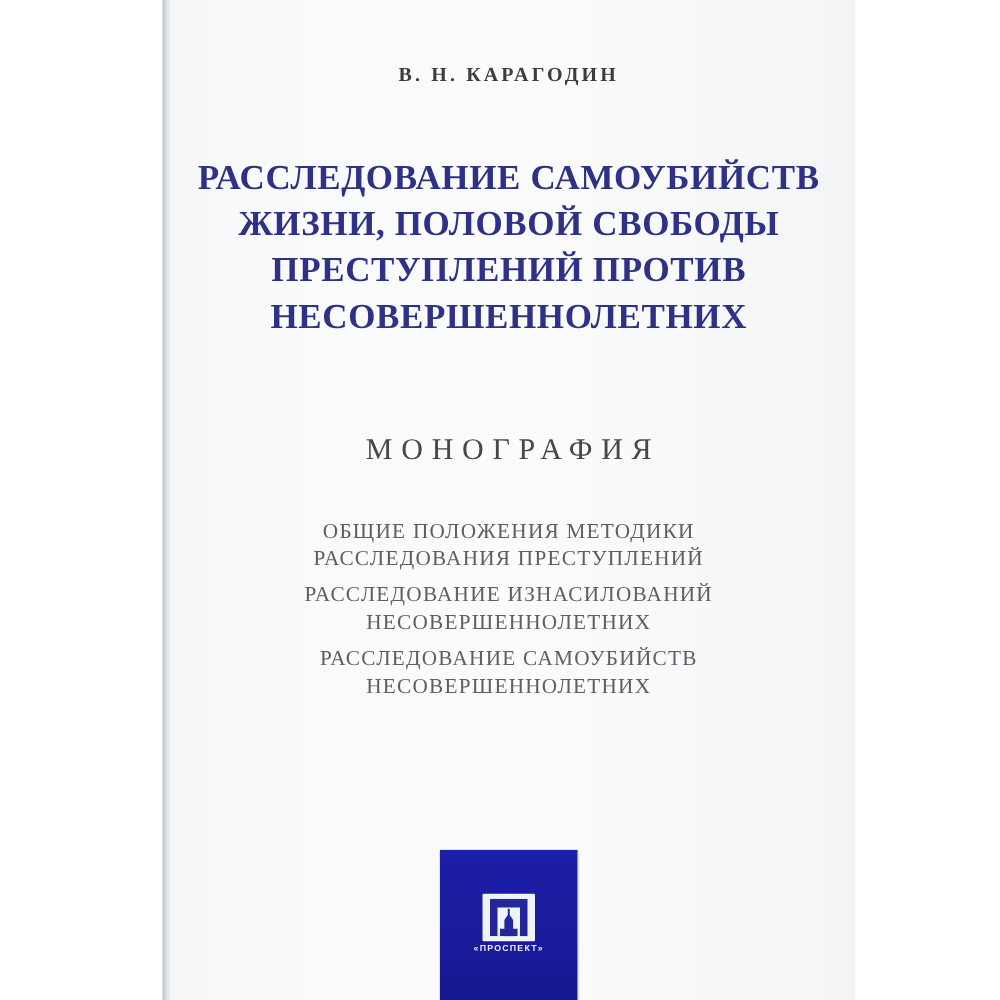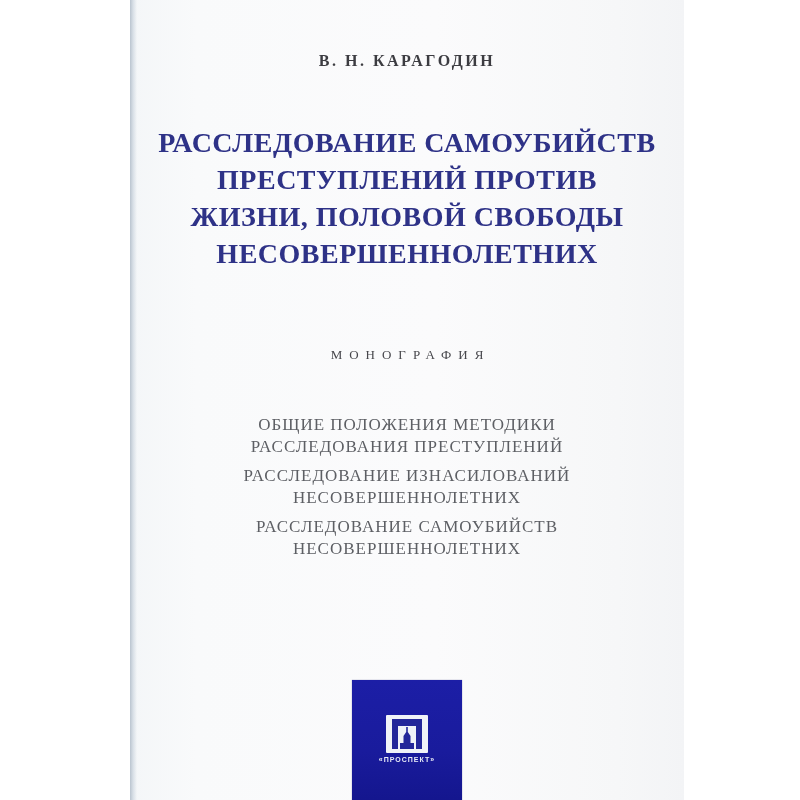--- a/index.html
+++ b/index.html
@@ -32,21 +32,21 @@
   .title{
     position:absolute;top:124px;left:10px;right:10px;
     margin:0;
     font-size:28px;font-weight:700;
     line-height:37px;letter-spacing:0.5px;
     color:var(--title-blue,#2e3287);
   }
   .title span{display:block;}
   .subtitle{
     position:absolute;top:347px;left:0;right:0;
-    font-size:13px;font-weight:500;
+    font-size:24px;font-weight:500;
     letter-spacing:7px;text-indent:7px;
     color:#47474c;
   }
   .topics{
     position:absolute;top:414px;left:20px;right:20px;
   }
   .topic{
     font-size:17px;line-height:22px;
     letter-spacing:1px;
     color:var(--topics-gray,#5d5f64);
@@ -82,22 +82,22 @@
 
 <div class="photo">
   <div class="book">
     <div class="spine-edge"></div>
     <div class="content">
 
       <div class="author">В. Н. КАРАГОДИН</div>
 
       <h1 class="title">
         <span>РАССЛЕДОВАНИЕ САМОУБИЙСТВ</span>
+        <span>ЖИЗНИ, ПОЛОВОЙ СВОБОДЫ</span>
         <span>ПРЕСТУПЛЕНИЙ ПРОТИВ</span>
-        <span>ЖИЗНИ, ПОЛОВОЙ СВОБОДЫ</span>
         <span>НЕСОВЕРШЕННОЛЕТНИХ</span>
       </h1>
 
       <div class="subtitle">МОНОГРАФИЯ</div>
 
       <div class="topics">
         <div class="topic">ОБЩИЕ ПОЛОЖЕНИЯ МЕТОДИКИ
 РАССЛЕДОВАНИЯ ПРЕСТУПЛЕНИЙ</div>
         <div class="topic">РАССЛЕДОВАНИЕ ИЗНАСИЛОВАНИЙ
 НЕСОВЕРШЕННОЛЕТНИХ</div>

